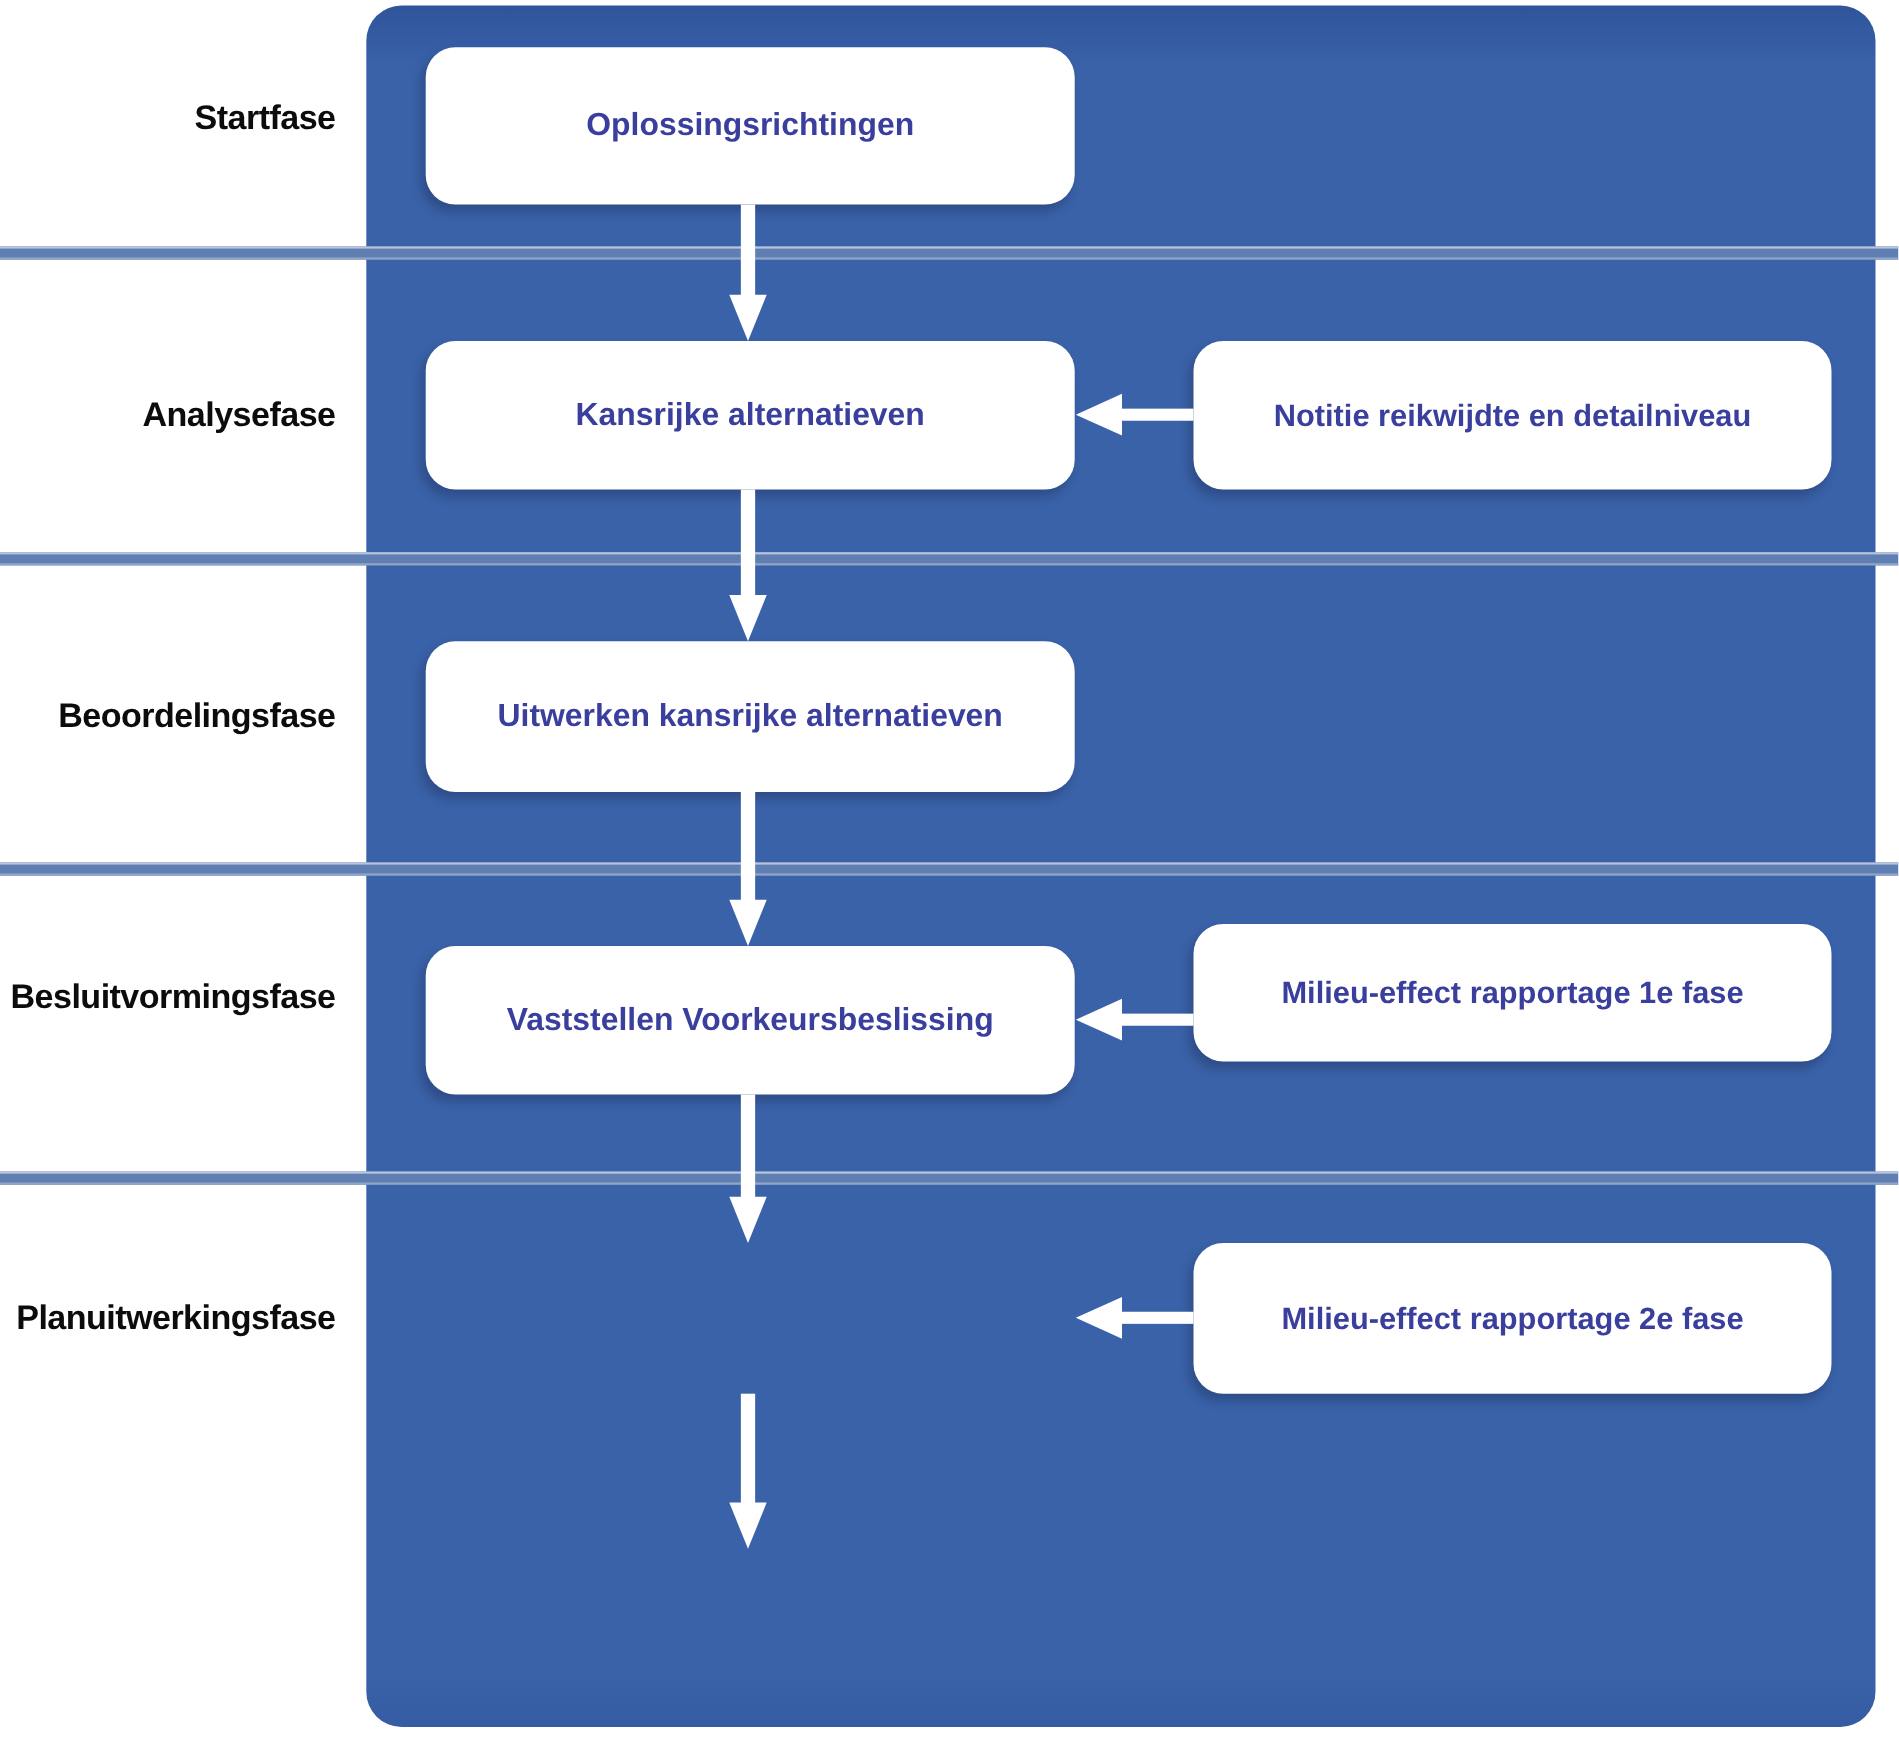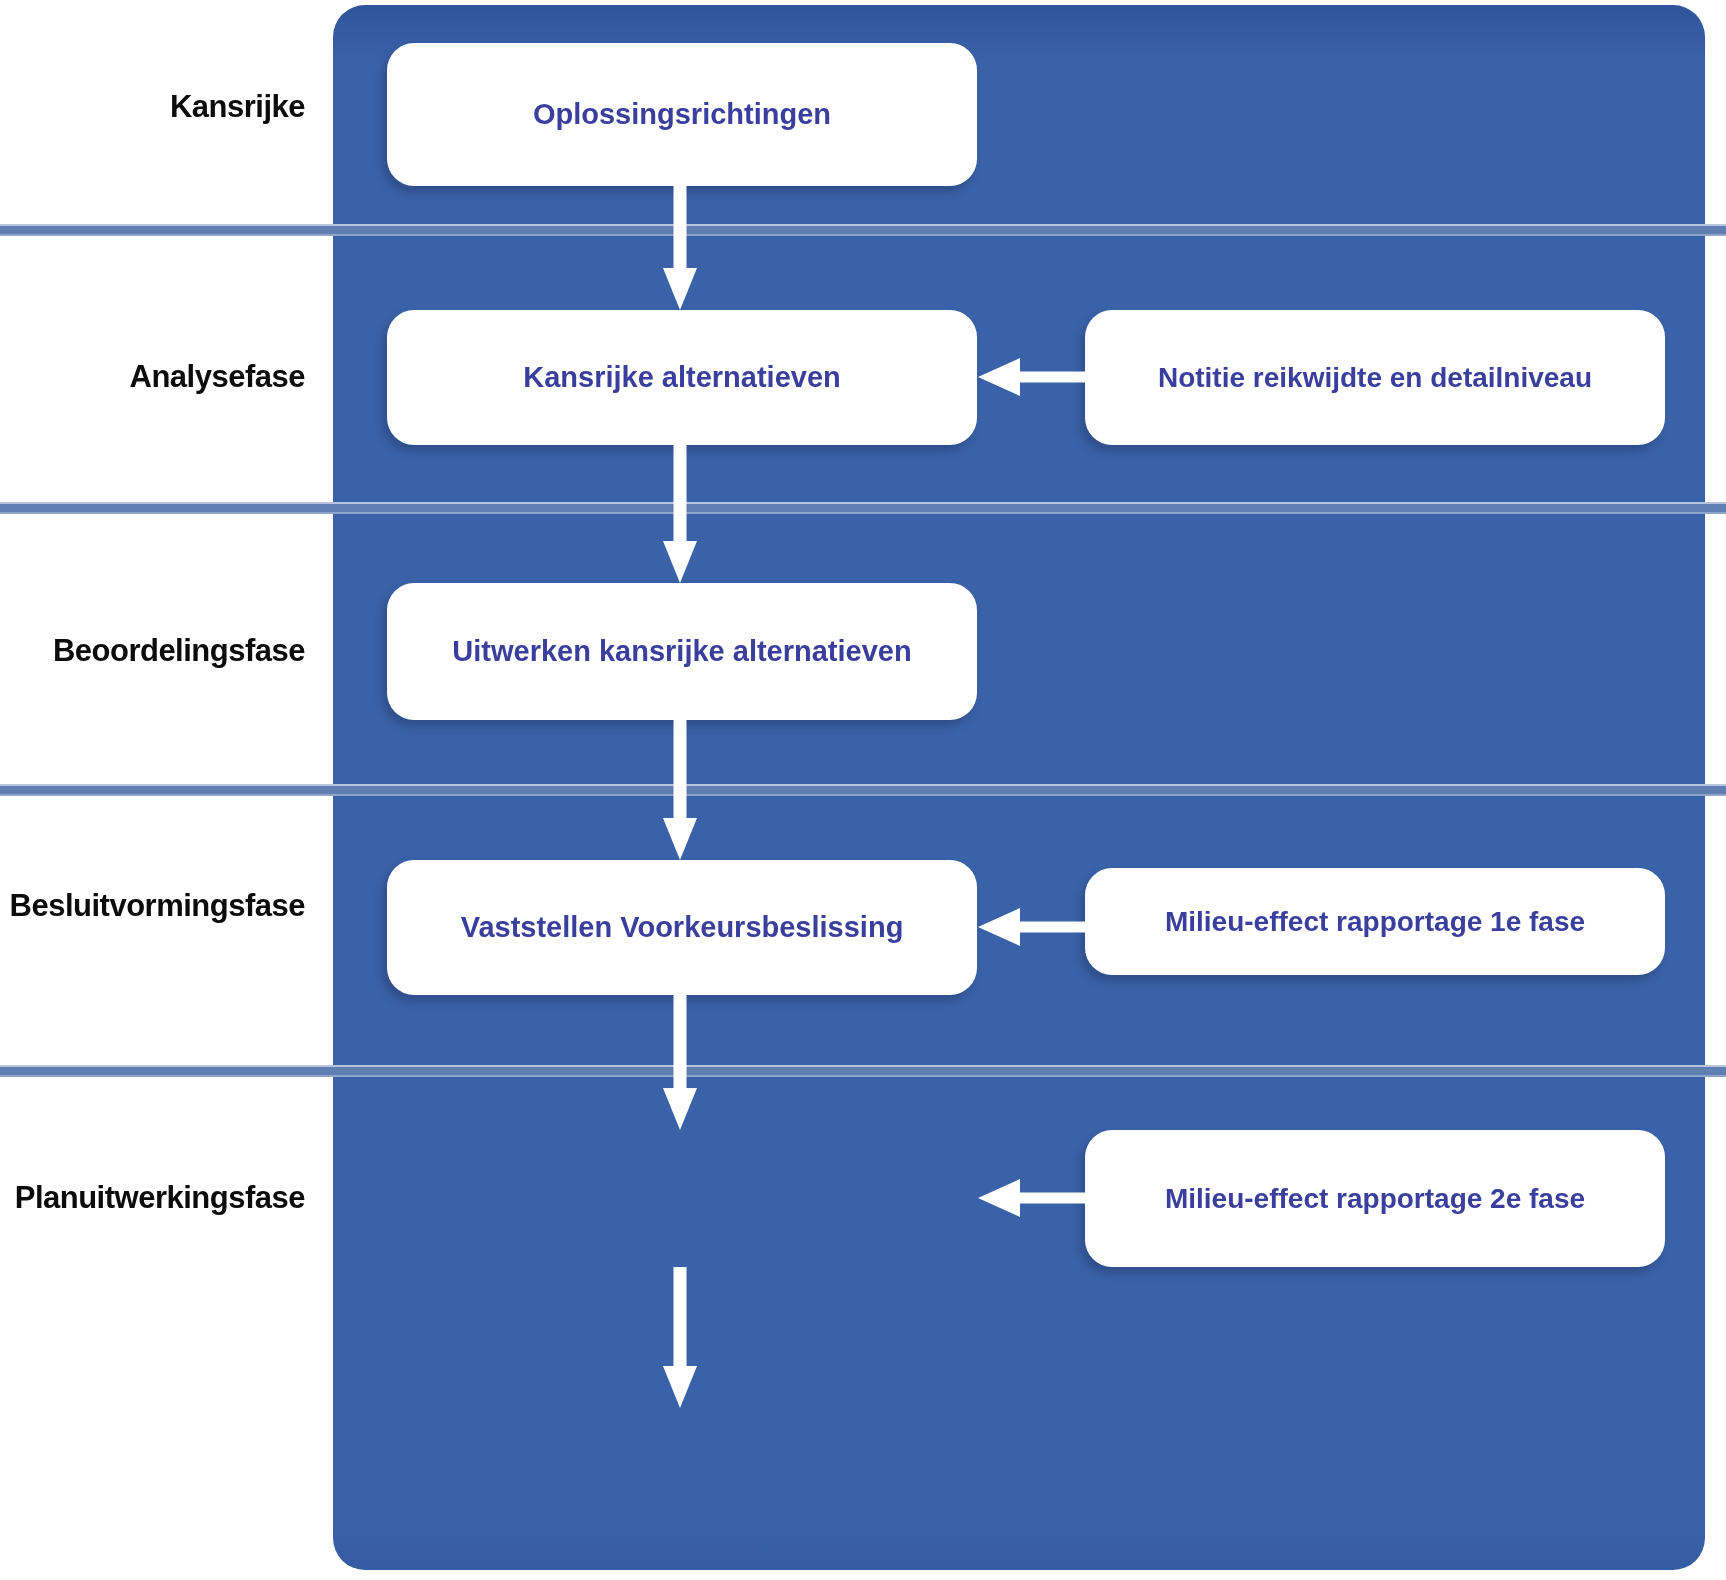--- a/index.html
+++ b/index.html
@@ -110,21 +110,21 @@
 
 <div class="canvas">
 
   <div class="panel"></div>
 
   <div class="sep" style="top:224px"></div>
   <div class="sep" style="top:502px"></div>
   <div class="sep" style="top:784px"></div>
   <div class="sep" style="top:1065px"></div>
 
-  <div class="phase-label" style="top:107px">Kansrijke</div>
+  <div class="phase-label" style="top:107px">Startfase</div>
   <div class="phase-label" style="top:377px">Analysefase</div>
   <div class="phase-label" style="top:651px">Beoordelingsfase</div>
   <div class="phase-label" style="top:906px">Besluitvormingsfase</div>
   <div class="phase-label" style="top:1198px">Planuitwerkingsfase</div>
 
   <div class="box mbox" style="top:43px;height:143px">
     <span>Oplossingsrichtingen</span>
   </div>
   <div class="box mbox" style="top:310px;height:135px">
     <span>Kansrijke alternatieven</span>
@@ -132,21 +132,21 @@
   <div class="box mbox" style="top:583px;height:137px">
     <span>Uitwerken kansrijke alternatieven</span>
   </div>
   <div class="box mbox" style="top:860px;height:135px">
     <span>Vaststellen Voorkeursbeslissing</span>
   </div>
 
   <div class="box sbox" style="top:310px;height:135px">
     <span>Notitie reikwijdte en detailniveau</span>
   </div>
-  <div class="box sbox" style="top:868px;height:107px">
+  <div class="box sbox" style="top:840px;height:125px">
     <span>Milieu-effect rapportage 1e fase</span>
   </div>
   <div class="box sbox" style="top:1130px;height:137px">
     <span>Milieu-effect rapportage 2e fase</span>
   </div>
 
   <div class="varrow" style="top:186px;height:124px">
     <div class="stem"></div>
     <div class="head"></div>
   </div>

